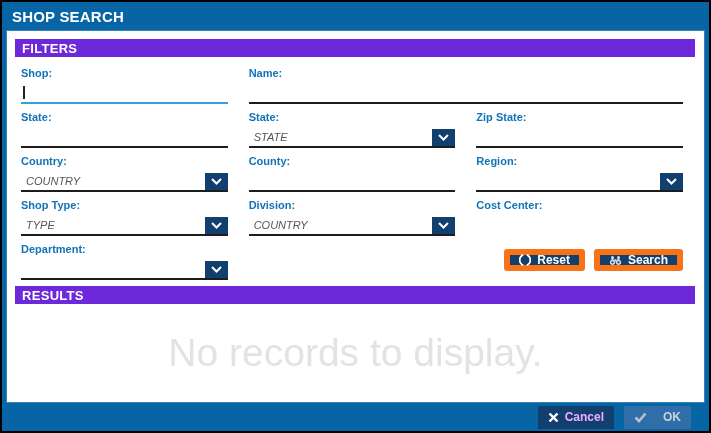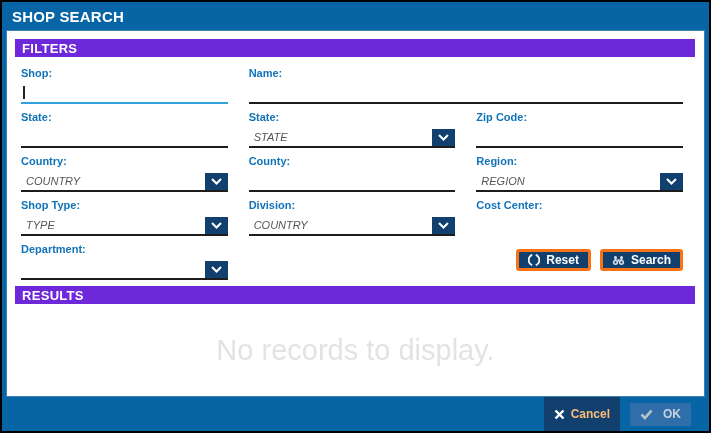--- a/index.html
+++ b/index.html
@@ -95,49 +95,49 @@
 
   .actions {
     grid-column: 3;
     display: flex; align-items: center; justify-content: flex-end;
     gap: 9px;
   }
   .btn {
     display: inline-flex; align-items: center; gap: 6px;
     height: 22px; padding: 0 9px;
     background: #11406F;
-    border: 3px solid #f97316;
+    border: 6px solid #f97316;
     border-radius: 3px;
     color: #fff; font-size: 12px; font-weight: bold;
     cursor: pointer;
   }
 
   .results-empty {
     flex: 1 1 auto;
     display: flex; align-items: center; justify-content: center;
     color: #e3e3e3;
-    font-size: 29px;
+    font-size: 39px;
   }
 
   .footer {
     flex: 0 0 28px;
     display: flex; align-items: center; justify-content: flex-end;
     gap: 10px;
     padding-right: 18px;
   }
   .footer .btn-cancel {
     display: inline-flex; align-items: center; gap: 6px;
-    height: 34px; padding: 0 10px;
+    height: 23px; padding: 0 10px;
     background: #11406F;
     border: none;
-    color: #fdba74; font-size: 12px; font-weight: bold;
+    color: #f0abfc; font-size: 12px; font-weight: bold;
     cursor: pointer;
   }
   .footer .btn-ok {
-    display: inline-flex; align-items: center; gap: 10px;
+    display: inline-flex; align-items: center; gap: 16px;
     height: 23px; padding: 0 10px;
     background: #2f6ea9;
     border: none;
     color: #c9d2da; font-size: 12px; font-weight: bold;
     cursor: default;
   }
   .icon { display: inline-flex; }
 </style>
 </head>
 <body>
@@ -172,21 +172,21 @@
         <div class="select">
           <span class="select-value">STATE</span>
           <span class="select-btn">
             <svg width="11" height="7" viewBox="0 0 11 7">
                 <polyline points="1,1 5.5,5.5 10,1" fill="none" stroke="#fff" stroke-width="2"></polyline>
               </svg>
           </span>
         </div>
       </div>
       <div class="field">
-        <label>Zip Code:</label>
+        <label>Zip State:</label>
         <div class="text-input"></div>
       </div>
 
       <div class="field">
         <label>Country:</label>
         <div class="select">
           <span class="select-value">COUNTRY</span>
           <span class="select-btn">
             <svg width="11" height="7" viewBox="0 0 11 7">
                 <polyline points="1,1 5.5,5.5 10,1" fill="none" stroke="#fff" stroke-width="2"></polyline>
@@ -194,21 +194,20 @@
           </span>
         </div>
       </div>
       <div class="field">
         <label>County:</label>
         <div class="text-input"></div>
       </div>
       <div class="field">
         <label>Region:</label>
         <div class="select">
-          <span class="select-value">REGION</span>
           <span class="select-btn">
             <svg width="11" height="7" viewBox="0 0 11 7">
                 <polyline points="1,1 5.5,5.5 10,1" fill="none" stroke="#fff" stroke-width="2"></polyline>
               </svg>
           </span>
         </div>
       </div>
 
       <div class="field">
         <label>Shop Type:</label>

